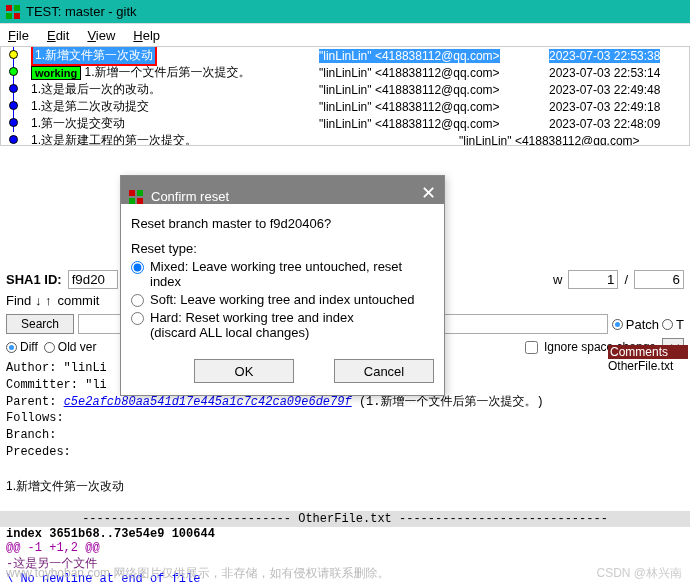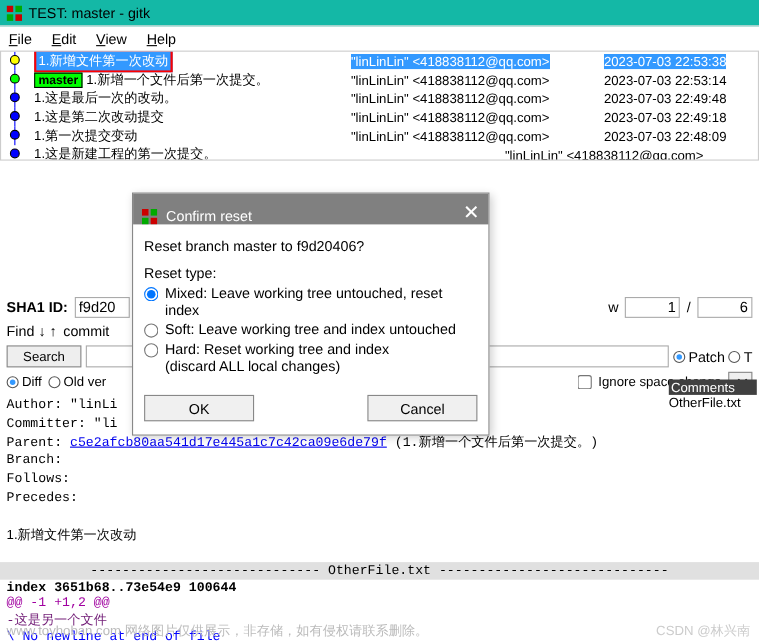--- a/index.html
+++ b/index.html
@@ -22,38 +22,38 @@
 .node.yellow { background: #ffff00; }
 .node.blue { background: #0000ff; }
 .node.green-node { background: #00ff00; }
 .vline { position: absolute; left: 12px; top: 0; bottom: 0; width: 1px; background: #0000ff; }
 .middle-controls { padding: 4px 6px; display: flex; align-items: center; gap: 6px; font-size: 13px; }
 .middle-controls input[type=text] { border: 1px solid #aaa; padding: 1px 3px; }
 .search-row { padding: 2px 6px; display: flex; align-items: center; gap: 4px; }
 .search-btn { border: 1px solid #888; background: #eee; padding: 2px 14px; font-size: 12px; text-align: right; }
 .opt-row { padding: 2px 6px; display: flex; align-items: center; gap: 6px; font-size: 12px; }
 .right-panel { position: absolute; right: 2px; top: 345px; width: 80px; font-size: 12px; }
-.right-panel .hl { background: #404040; color: #fff; padding: 0 2px; }
+.right-panel .hl { background: #7f1d1d; color: #fff; padding: 0 2px; }
 .detail { font-family: "Courier New", monospace; font-size: 12px; padding: 2px 6px; line-height: 1.4; }
-.detail .link { color: #0000ee; text-decoration: underline; }
+.detail .link { color: #0000ee; text-decoration: underline; font-style: italic; }
 .diff-header { background: #e0e0e0; font-family: "Courier New", monospace; font-size: 12px; padding: 1px 6px; text-align: center; }
 .diff-text { font-family: "Courier New", monospace; font-size: 12px; padding: 0 6px; }
 .diff-hunk { color: #a000a0; }
 .diff-del { color: #701a75; }
 .diff-meta { color: #0000ff; }
 .footer { position: absolute; bottom: 2px; left: 6px; color: #bbb; font-size: 12px; }
 .dialog { position: absolute; left: 120px; top: 175px; width: 325px; background: #fff; border: 1px solid #888; box-shadow: 2px 2px 8px rgba(0,0,0,0.2); z-index: 100; }
 .dialog-title { background: #808080; color: #fff; height: 28px; display: flex; align-items: flex-end; padding: 0 8px; font-size: 13px; }
 .dialog-title .dicon { width: 14px; height: 14px; margin-right: 8px; }
 .dialog-close { margin-left: auto; color: #fff; font-size: 18px; cursor: default; }
 .dialog-body { padding: 12px 10px 8px 10px; font-size: 13px; }
 .dialog-body .q { margin-bottom: 10px; }
 .radio-row { display: flex; align-items: flex-start; gap: 6px; margin: 3px 0; }
 .radio-row input { margin-top: 2px; }
-.dialog-buttons { display: flex; gap: 40px; justify-content: space-between; padding: 8px 10px 12px 10px; }
+.dialog-buttons { display: flex; gap: 40px; justify-content: flex-end; padding: 8px 10px 12px 10px; }
 .dialog-buttons button { width: 100px; height: 24px; border: 1px solid #888; background: #f0f0f0; font-size: 13px; }
 .patch-radio { display: flex; align-items: center; gap: 3px; }
 .patch-radio .r { width: 11px; height: 11px; border-radius: 50%; border: 1px solid #555; display: inline-flex; align-items: center; justify-content: center; }
 .patch-radio .r.on::after { content: ''; width: 5px; height: 5px; background: #3399ff; border-radius: 50%; }
 select { border: 1px solid #888; font-size: 12px; }
 </style>
 </head>
 <body>
 
 
@@ -85,21 +85,21 @@
         <span class="red-box selected">1.新增文件第一次改动</span>
       </div>
     <div class="author-col"><span class="selected">"linLinLin" &lt;418838112@qq.com&gt;</span></div>
     <div class="date-col"><span class="selected">2023-07-03 22:53:38</span></div>
   </div>
   <div class="commit-row">
     <div class="graph-col">
         <span class="vline"></span>
         <span class="node green-node"></span>
       </div>
-    <div class="msg-col"><span class="branch-tag">master</span>&nbsp;<span>1.新增一个文件后第一次提交。</span></div>
+    <div class="msg-col"><span class="branch-tag">working</span>&nbsp;<span>1.新增一个文件后第一次提交。</span></div>
     <div class="author-col">"linLinLin" &lt;418838112@qq.com&gt;</div>
     <div class="date-col">2023-07-03 22:53:14</div>
   </div>
   <div class="commit-row">
     <div class="graph-col">
         <span class="vline"></span>
         <span class="node blue"></span>
       </div>
     <div class="msg-col">1.这是最后一次的改动。</div>
     <div class="author-col">"linLinLin" &lt;418838112@qq.com&gt;</div>
@@ -171,22 +171,22 @@
 
 <div class="right-panel">
   <div class="hl">Comments</div>
   <div>OtherFile.txt</div>
 </div>
 
 <div class="detail">
   <div>Author: "linLi</div>
   <div>Committer: "li</div>
   <div><span>Parent:</span> <span class="link">c5e2afcb80aa541d17e445a1c7c42ca09e6de79f</span> <span>(1.新增一个文件后第一次提交。)</span></div>
+  <div>Follows:</div>
   <div>Branch:</div>
-  <div>Follows:</div>
   <div>Precedes:</div>
   <br>
   <div style="font-family:Arial,'Microsoft YaHei'">1.新增文件第一次改动</div>
 </div>
 
 <br>
 <div class="diff-header">----------------------------- OtherFile.txt -----------------------------</div>
 <div class="diff-text">
   <div><b>index 3651b68..73e54e9 100644</b></div>
   <div class="diff-hunk">@@ -1 +1,2 @@</div>

